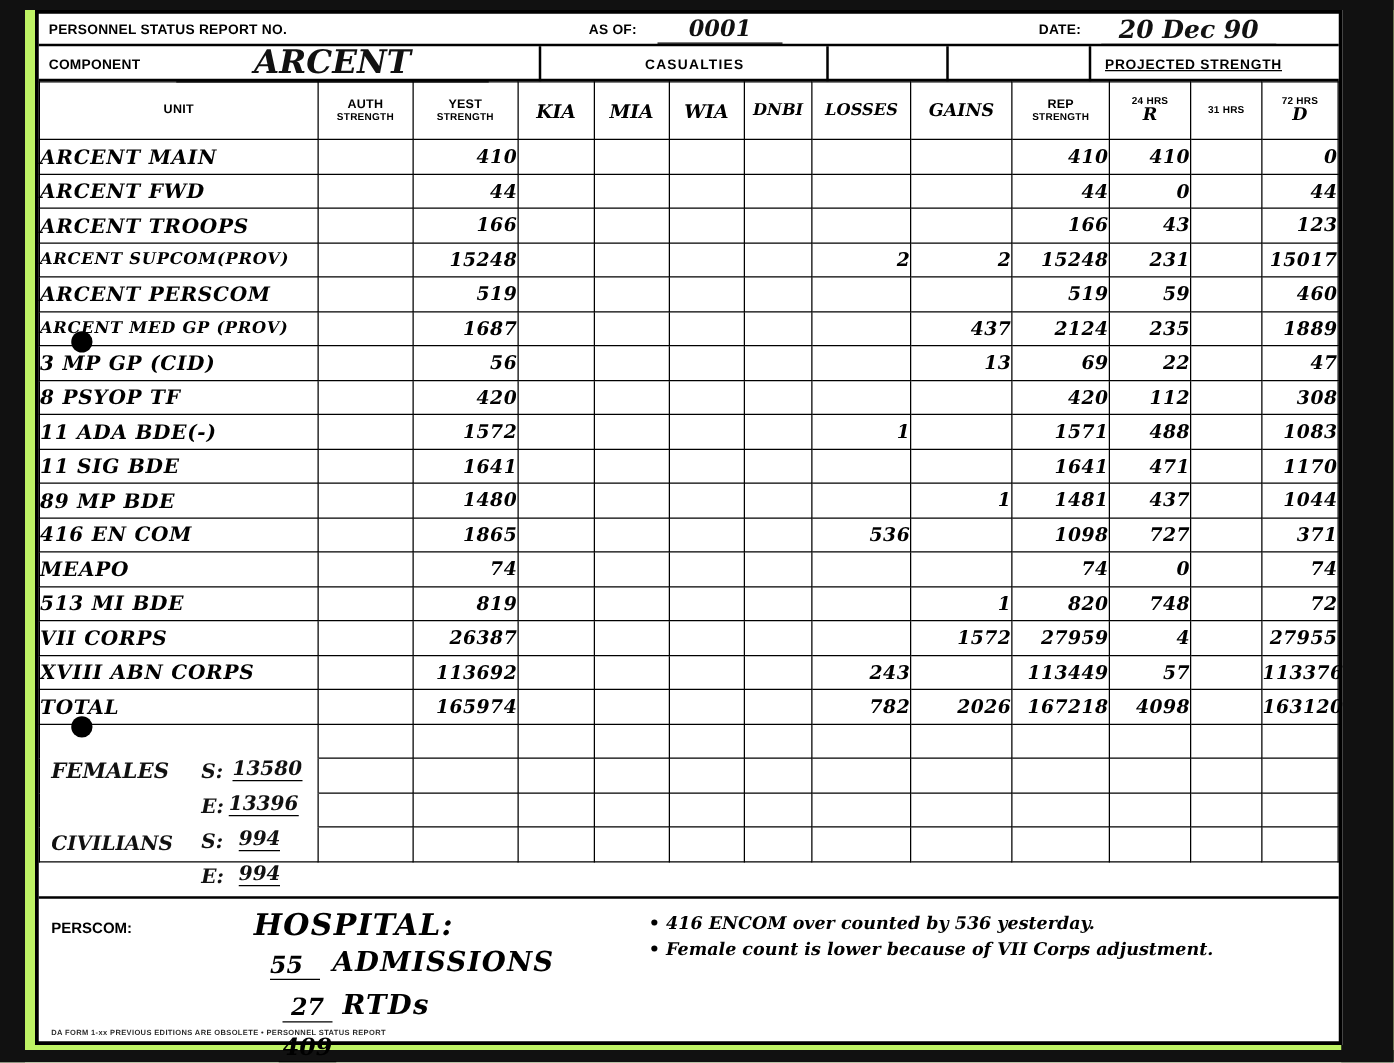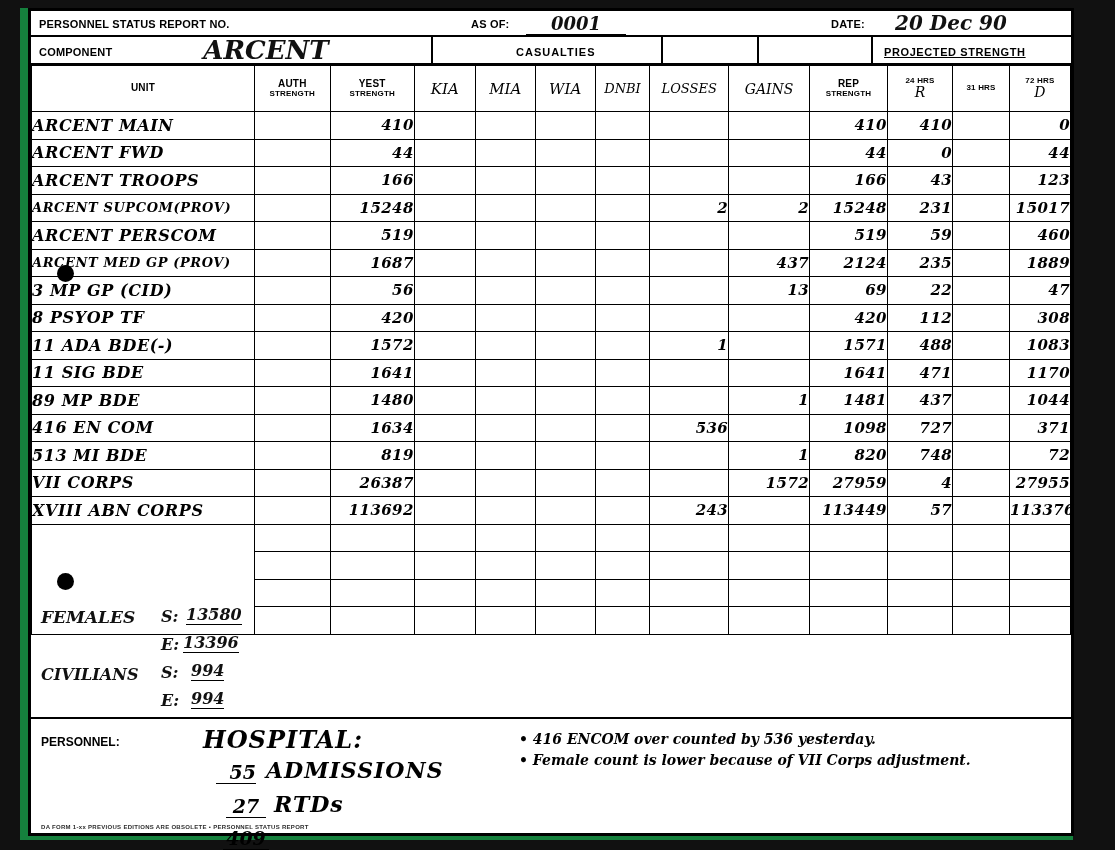--- a/index.html
+++ b/index.html
@@ -12,21 +12,21 @@
     height: 850px;
     font-family: "Liberation Sans", sans-serif;
     overflow: hidden;
   }
 
   
   #page {
     position: relative;
     width: 1115px;
     height: 850px;
-    background: #15803d;
+    background: #bef264;
   }
   
   .scan-edge { position: absolute; background: #111; }
   .scan-edge.left   { left: 0;    top: 0;   width: 20px;  height: 850px; }
   .scan-edge.right  { right: 0;   top: 0;   width: 42px;  height: 850px; }
   .scan-edge.top    { left: 0;    top: 0;   width: 1115px; height: 8px; }
   .scan-edge.bottom { left: 0;    bottom: 0; width: 1115px; height: 10px; }
 
   #form {
     position: absolute;
@@ -77,21 +77,21 @@
     font-weight: bold;
     text-align: center;
     line-height: 1.05;
     letter-spacing: .2px;
     padding: 2px 1px;
   }
   .colhdr .small { font-size: 8px; display:block; }
   .hwhdr {
     font-family: "DejaVu Serif", serif;
     font-style: italic;
-    font-weight: normal;
+    font-weight: bold;
     font-size: 15px;
     text-align: center;
   }
   .unit-cell {
     font-family: "DejaVu Serif", serif;
     font-style: italic;
     font-weight: bold;
     font-size: 16px;
     padding-left: 8px;
     white-space: nowrap;
@@ -386,31 +386,46 @@
             <td class="num-cell"></td>
             <td class="num-cell">1</td>
             <td class="num-cell">1481</td>
             <td class="num-cell">437</td>
             <td class="num-cell"></td>
             <td class="num-cell">1044</td>
           </tr>
           <tr class="datarow">
             <td class="unit-cell">416 EN COM</td>
             <td class="num-cell"></td>
-            <td class="num-cell">1634</td>
+            <td class="num-cell">1865</td>
             <td class="num-cell"></td>
             <td class="num-cell"></td>
             <td class="num-cell"></td>
             <td class="num-cell"></td>
             <td class="num-cell">536</td>
             <td class="num-cell"></td>
             <td class="num-cell">1098</td>
             <td class="num-cell">727</td>
             <td class="num-cell"></td>
             <td class="num-cell">371</td>
+          </tr>
+          <tr class="datarow">
+            <td class="unit-cell">MEAPO</td>
+            <td class="num-cell"></td>
+            <td class="num-cell">74</td>
+            <td class="num-cell"></td>
+            <td class="num-cell"></td>
+            <td class="num-cell"></td>
+            <td class="num-cell"></td>
+            <td class="num-cell"></td>
+            <td class="num-cell"></td>
+            <td class="num-cell">74</td>
+            <td class="num-cell">0</td>
+            <td class="num-cell"></td>
+            <td class="num-cell">74</td>
           </tr>
           <tr class="datarow">
             <td class="unit-cell">513 MI BDE</td>
             <td class="num-cell"></td>
             <td class="num-cell">819</td>
             <td class="num-cell"></td>
             <td class="num-cell"></td>
             <td class="num-cell"></td>
             <td class="num-cell"></td>
             <td class="num-cell"></td>
@@ -442,20 +457,35 @@
             <td class="num-cell"></td>
             <td class="num-cell"></td>
             <td class="num-cell"></td>
             <td class="num-cell"></td>
             <td class="num-cell">243</td>
             <td class="num-cell"></td>
             <td class="num-cell">113449</td>
             <td class="num-cell">57</td>
             <td class="num-cell"></td>
             <td class="num-cell">113376</td>
+          </tr>
+          <tr class="datarow">
+            <td class="unit-cell">TOTAL</td>
+            <td class="num-cell"></td>
+            <td class="num-cell">165974</td>
+            <td class="num-cell"></td>
+            <td class="num-cell"></td>
+            <td class="num-cell"></td>
+            <td class="num-cell"></td>
+            <td class="num-cell">782</td>
+            <td class="num-cell">2026</td>
+            <td class="num-cell">167218</td>
+            <td class="num-cell">4098</td>
+            <td class="num-cell"></td>
+            <td class="num-cell">163120</td>
           </tr>
           <tr class="datarow">
             <td style="border-bottom-color: transparent;"></td>
             <td></td>
             <td></td>
             <td></td>
             <td></td>
             <td></td>
             <td></td>
             <td></td>
@@ -520,25 +550,25 @@
         <span class="hw abs" style="left: 130px; top: 34px; font-size: 16px;">E:</span>
         <span class="hw abs ul" style="left: 152px; top: 32px; font-size: 16px;">13396</span>
         <span class="hw abs" style="left: 10px; top: 64px; font-size: 16px;">CIVILIANS</span>
         <span class="hw abs" style="left: 130px; top: 62px; font-size: 16px;">S:</span>
         <span class="hw abs ul" style="left: 160px; top: 60px; font-size: 16px;">994</span>
         <span class="hw abs" style="left: 130px; top: 90px; font-size: 16px;">E:</span>
         <span class="hw abs ul" style="left: 160px; top: 88px; font-size: 16px;">994</span>
       </div>
 
     <div id="comments" style="top: 706px;">
-      <span class="cmt-label abs" style="left:10px; top:16px;">PERSONNEL:</span>
+      <span class="cmt-label abs" style="left:10px; top:16px;">PERSCOM:</span>
 
       <span class="cmt-hw abs" style="left:172px; top:6px; font-size:24px; letter-spacing:1px;">HOSPITAL:</span>
 
-      <span class="cmt-hw abs ul" style="left:185px; top:42px; font-size:19px; width:40px; text-align:right;">55</span>
+      <span class="cmt-hw abs ul" style="left:185px; top:42px; font-size:19px; width:40px; text-align:left;">55</span>
       <span class="cmt-hw abs" style="left:235px; top:38px; font-size:22px; letter-spacing:1px;">ADMISSIONS</span>
 
       <span class="cmt-hw abs ul" style="left:195px; top:76px; font-size:19px; width:40px; text-align:center;">27</span>
       <span class="cmt-hw abs" style="left:243px; top:72px; font-size:22px; letter-spacing:1px;">RTDs</span>
 
       <span class="cmt-hw abs ul" style="left:192px; top:108px; font-size:19px; width:46px; text-align:center;">409</span>
 
       <span class="cmt-hw abs" style="left:488px; top:12px; font-size:14px;">•&nbsp;<span>416 ENCOM over counted by 536 yesterday.</span></span>
       <span class="cmt-hw abs" style="left:488px; top:33px; font-size:14px;">•&nbsp;<span>Female count is lower because of VII Corps adjustment.</span></span>
     </div>

